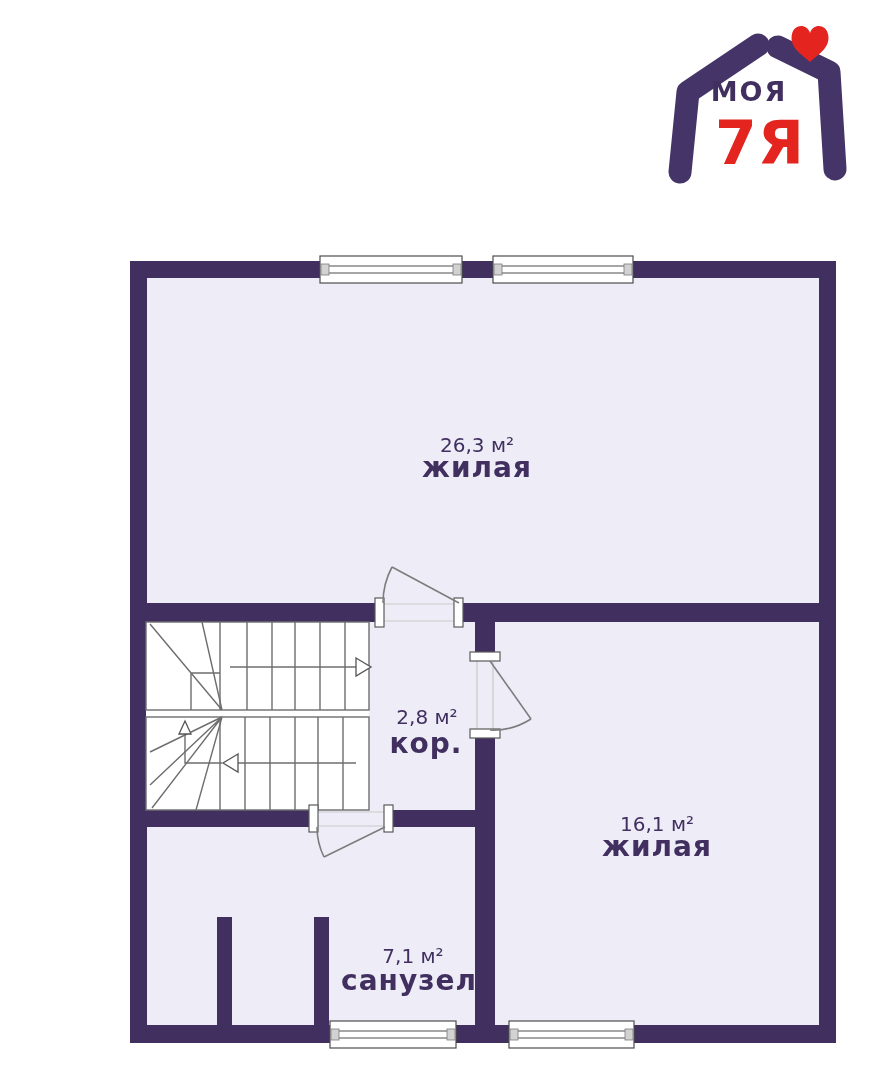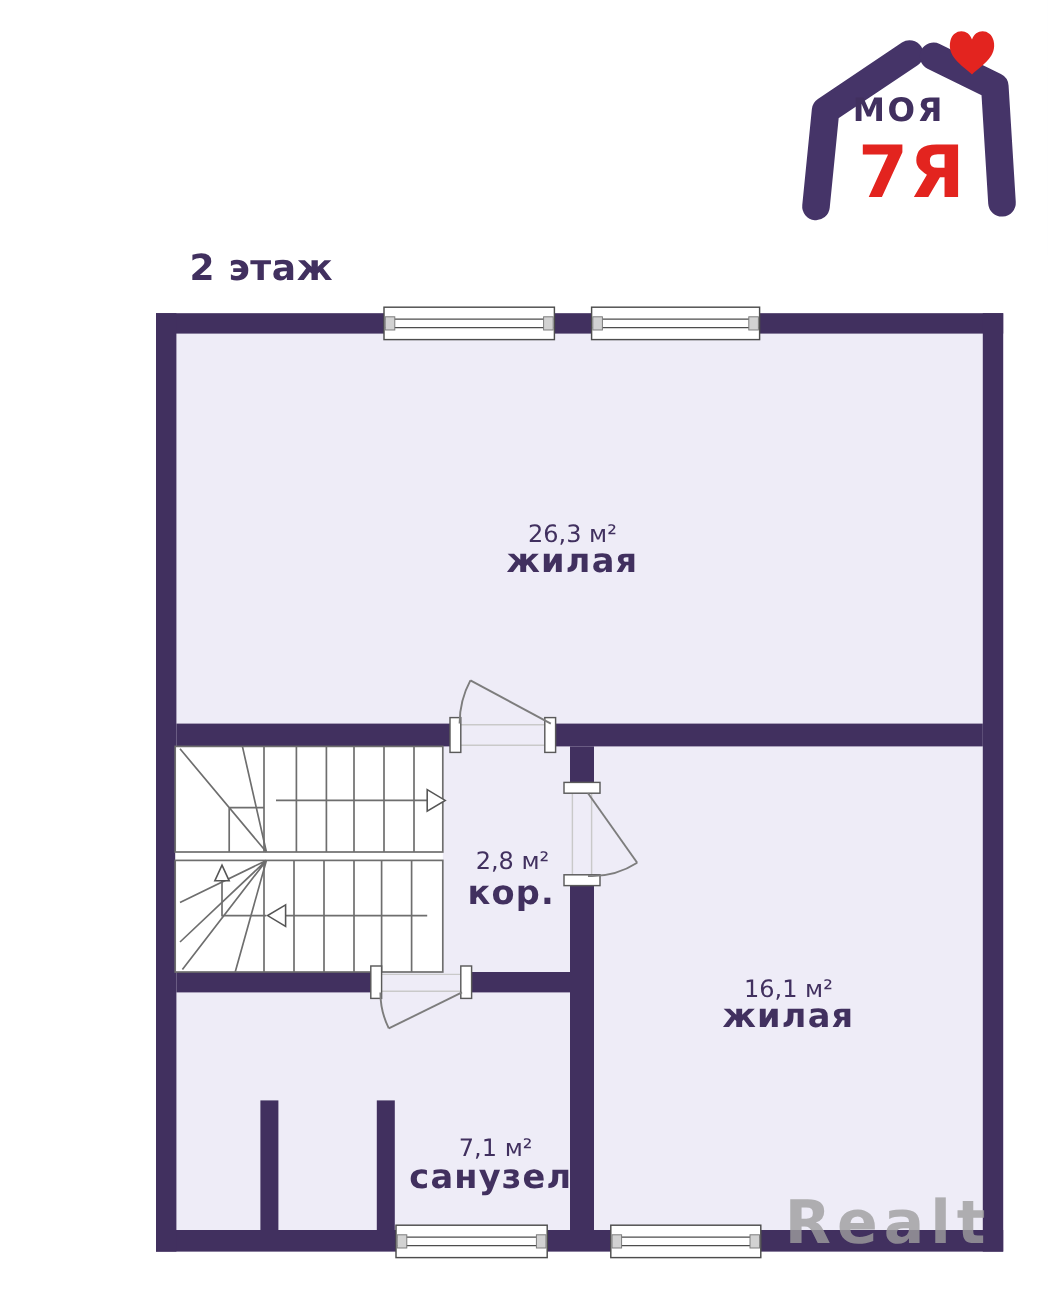--- a/index.html
+++ b/index.html
@@ -36,21 +36,20 @@
   <svg id="logo-svg" width="216" height="190" viewBox="0 0 216 190">
     <g stroke="#453468" stroke-width="23" stroke-linecap="round" stroke-linejoin="round" fill="none">
       <path d="M32,158 L40,78 L110,31"></path>
       <path d="M187,155 L181,58 L130,33"></path>
     </g>
     <path fill="#e3241f" d="M162 48 C153 40 141 33 144 20 C146 10 159 9 162 19 C165 9 178 10 180 20 C183 33 171 40 162 48 Z"></path>
     <text class="logo-top" x="101" y="87" text-anchor="middle">МОЯ</text>
     <text class="logo-bot" x="112" y="150" text-anchor="middle">7Я</text>
   </svg>
 
-  <div id="floor-title">2 этаж</div>
 
   <svg id="plan-svg" width="873" height="1080" viewBox="0 0 873 1080">
 
     <rect x="130" y="261" width="706" height="782" fill="var(--floor)"></rect>
 
     <g>
       <rect class="wall" x="130" y="261" width="706" height="17"></rect>
       <rect class="wall" x="130" y="1025" width="706" height="18"></rect>
       <rect class="wall" x="130" y="261" width="17" height="782"></rect>
       <rect class="wall" x="819" y="261" width="17" height="782"></rect>
@@ -162,15 +161,14 @@
     <g>
       <text class="room-area" x="657" y="831" text-anchor="middle">16,1 м²</text>
       <text class="room-name" x="657" y="856" text-anchor="middle">жилая</text>
     </g>
     <g>
       <text class="room-area" x="413" y="963" text-anchor="middle">7,1 м²</text>
       <text class="room-name" x="409" y="990" text-anchor="middle">санузел</text>
     </g>
   </svg>
 
-  <div id="realt-watermark">Realt</div>
 
 </div>
 
 </body></html>

